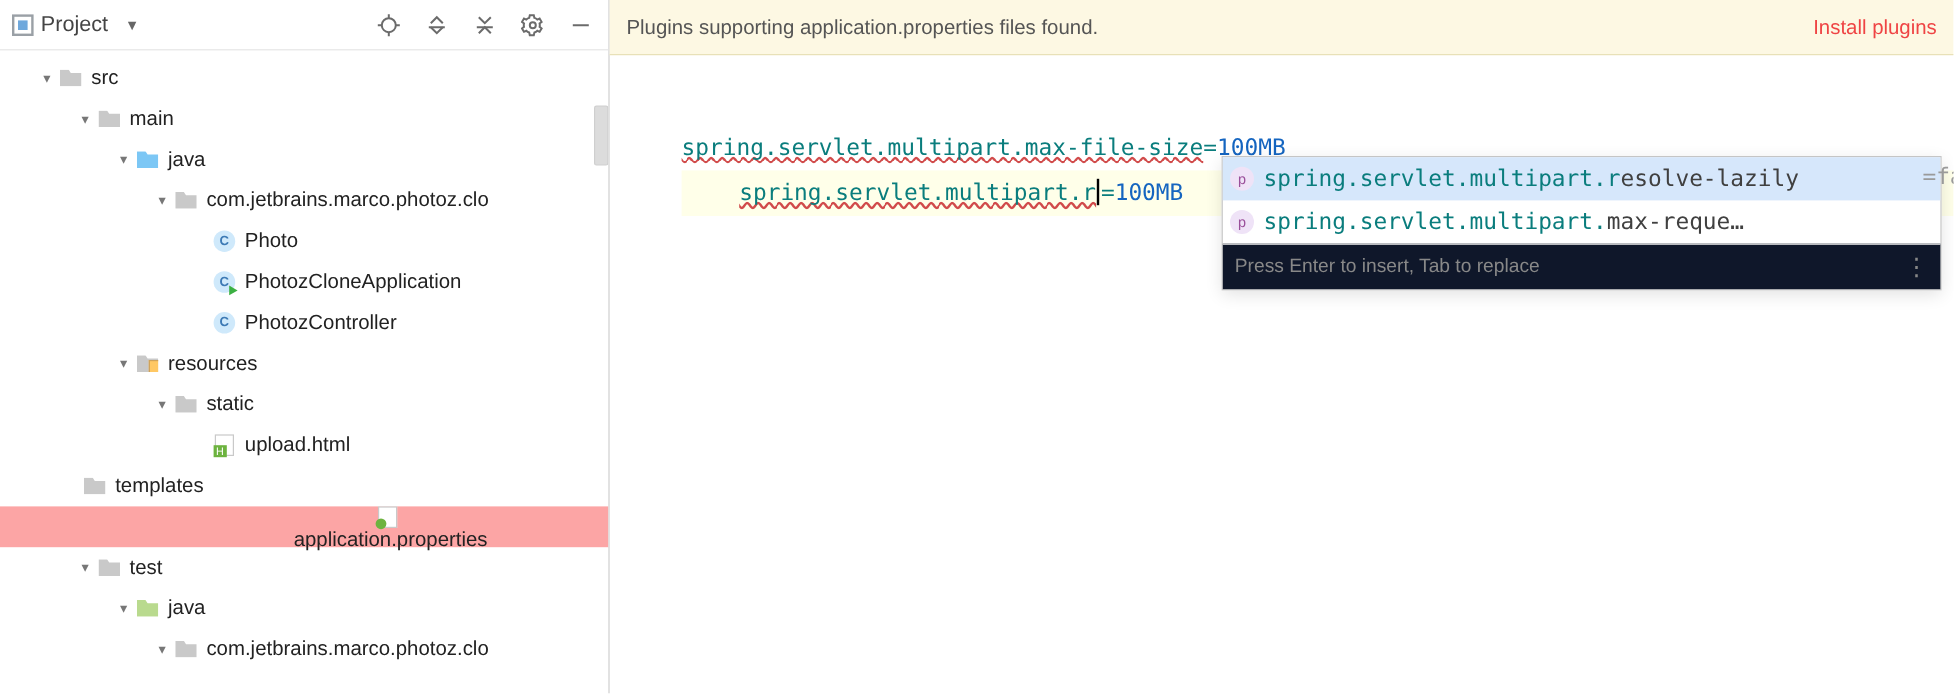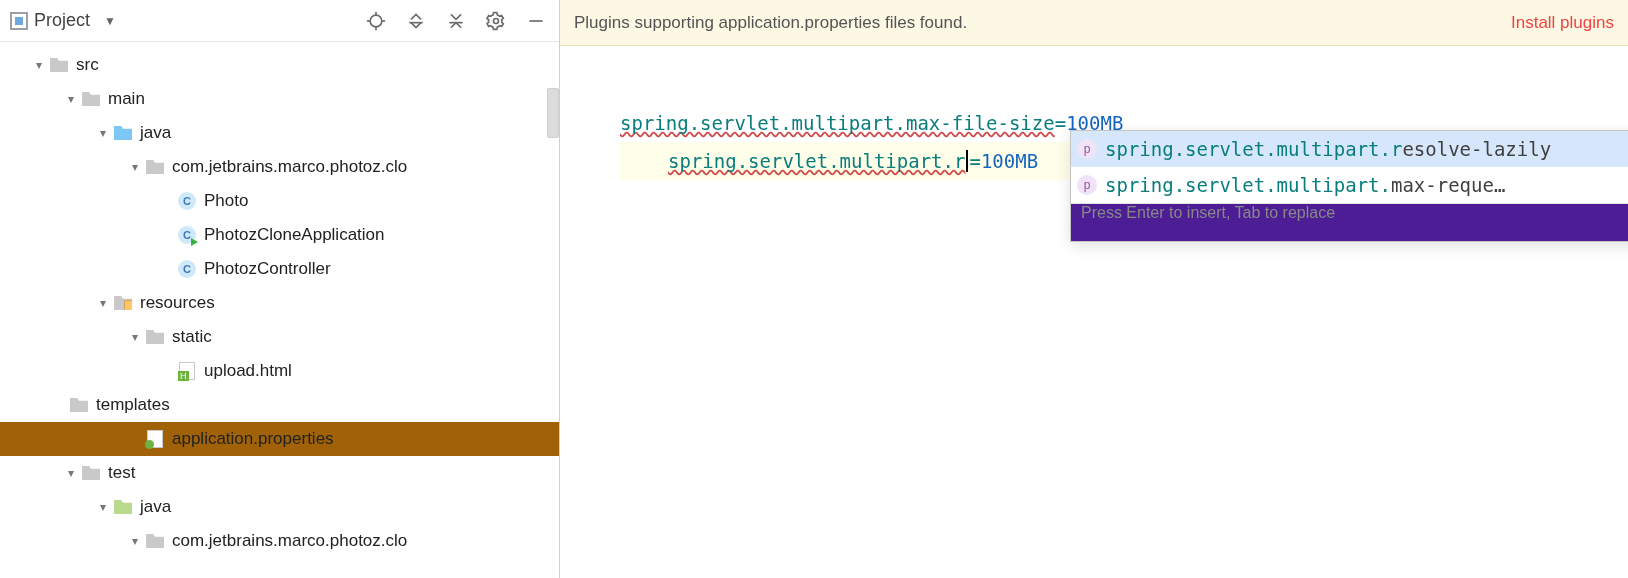--- a/index.html
+++ b/index.html
@@ -8,21 +8,21 @@
       font-size: 15px;
       color: #333;
       background: #fff;
       width: 1628px;
       height: 578px;
       overflow: hidden;
       display: flex;
     }
     
     .sidebar {
-      width: 560px;
+      width: 508px;
       height: 100%;
       border-right: 1px solid #d0d0d0;
       display: flex;
       flex-direction: column;
       justify-content: space-between;
     }
     .sidebar-header {
       height: 42px;
       display: flex;
       align-items: center;
@@ -54,21 +54,21 @@
       flex:1; overflow:auto;
       padding-top:6px;
     }
     .node {
       display:flex;
       align-items:center;
       height:34px;
       white-space:nowrap;
       cursor:pointer;
     }
-    .node.selected { background:#a16207; }
+    .node.selected { background:#fca5a5;flex-direction:column; }
     .arrow {
       width:18px;
       display:inline-flex;justify-content:center;align-items:center;
       color:#777; font-size:12px;
     }
     .ficon {
       width:22px; display:inline-flex;justify-content:center;align-items:center;
       margin-right:6px;
     }
     .folder-grey { width:18px;height:14px;background:#c9c9c9;clip-path:polygon(0 0,40% 0,50% 20%,100% 20%,100% 100%,0 100%); }
@@ -136,22 +136,22 @@
       display:flex;align-items:center;height:36px;padding:0 6px;gap:8px;cursor:pointer;
     }
     .popup .row.sel{background:#d6e7fb;}
     .popup .tag{
       width:20px;height:20px;border-radius:50%;background:#efe3f7;color:#9a4f9a;
       font-size:12px;display:inline-flex;align-items:center;justify-content:center;font-family:sans-serif;
     }
     .popup .prefix{color:#0a7d7d;}
     .popup .match{color:#404040;font-weight:normal;}
     .popup .hintline{
-      height:38px;background:#4c1d95;border-top:1px solid #e4e4e4;
-      display:flex;align-items:flex-start;color:#888;font-size:16px;padding:0 10px;font-family:sans-serif;
+      height:38px;background:#0f172a;border-top:1px solid #e4e4e4;
+      display:flex;align-items:center;color:#888;font-size:16px;padding:0 10px;font-family:sans-serif;
     }
     .popup .hintline .spacer{flex:1;}
     .popup .dots{color:#888;font-size:20px;line-height:0;cursor:pointer;}
     .trailing{
       position:absolute;
       left:1094px; top:130px;
       font-family:"Consolas","Menlo",monospace;font-size:19px;
       color:#9a9a9a;
       white-space:nowrap;
       padding-top:6px;

